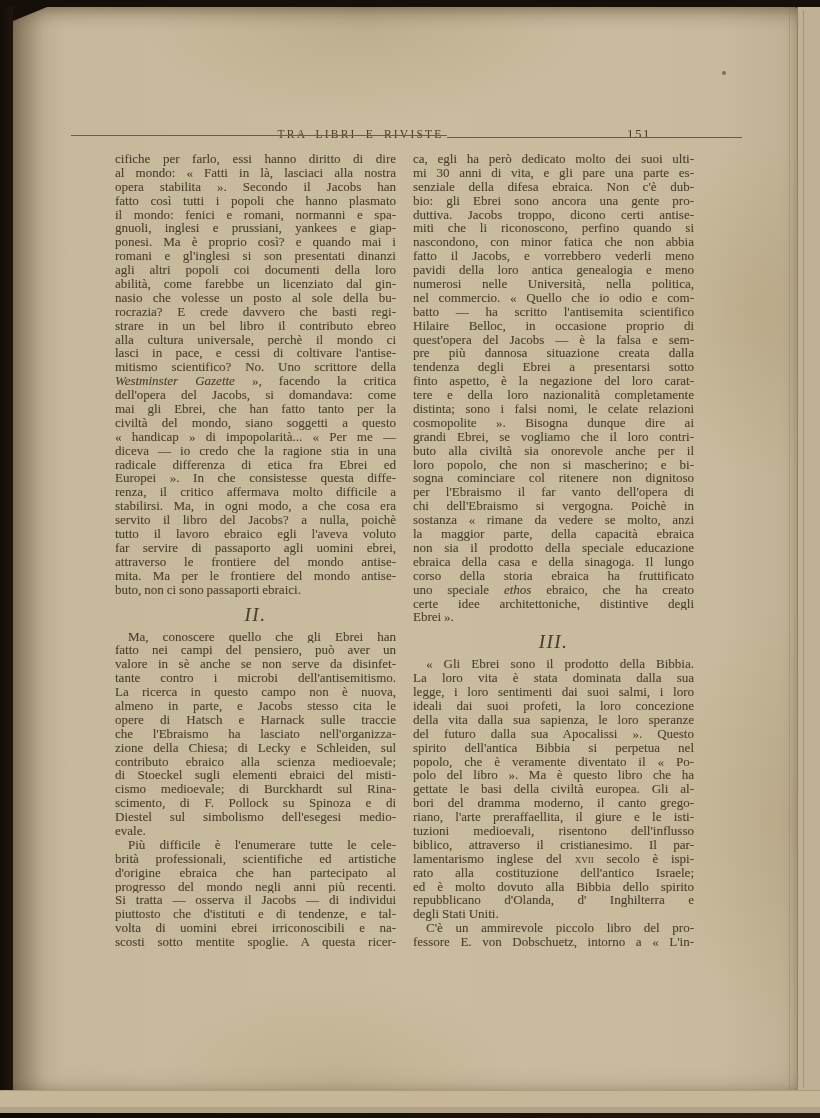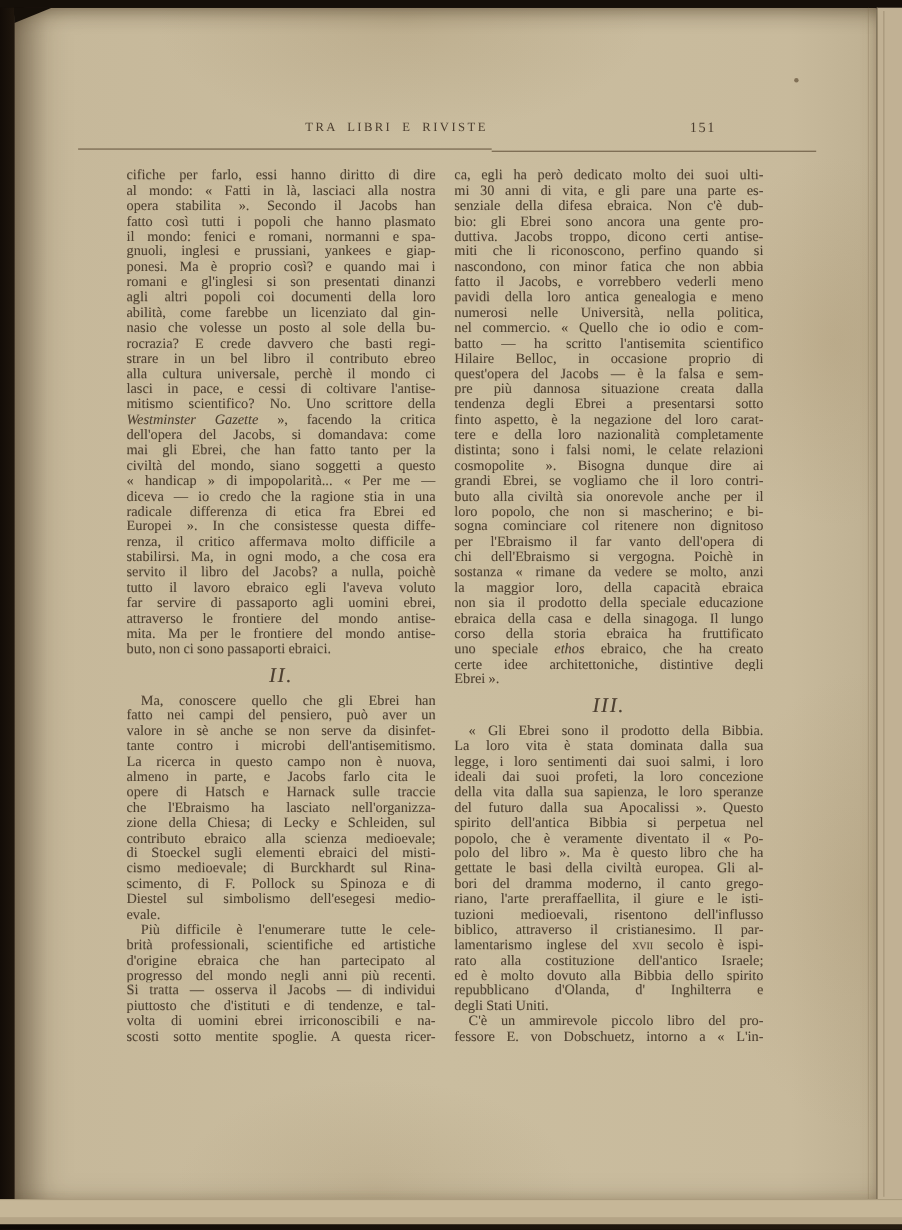--- a/index.html
+++ b/index.html
@@ -33,21 +33,21 @@
       radial-gradient(ellipse 200px 300px at 99% 75%, rgba(164,143,106,.25), transparent 70%),
       linear-gradient(90deg,#b5a78a 0,#c6b89a 30px,#cabd9f 50%,#c8ba9c 90%,#beb092 100%);
     box-shadow:
       inset 30px 0 35px -18px rgba(46,30,14,.50),
       inset 0 14px 18px -12px rgba(46,30,14,.45),
       inset -8px 0 14px -8px rgba(120,100,70,.35),
       inset 0 -8px 14px -10px rgba(120,100,70,.35);
   }
 
   
-  #running-head{position:absolute;left:58px;top:101px;width:579px;height:17px;}
+  #running-head{position:absolute;left:58px;top:119px;width:579px;height:17px;}
   .running-title{
     display:block;text-align:center;font-size:11.5px;line-height:16px;
     letter-spacing:2.2px;word-spacing:4px;color:#4b3d2e;
   }
   .page-number{
     position:absolute;right:-1px;top:0;font-size:13px;line-height:16px;
     letter-spacing:1.5px;color:#4b3d2e;
   }
   .head-rule{position:absolute;height:1px;background:#6d5c45;}
   #head-rule-left{left:58px;top:128px;width:376px;}
@@ -116,21 +116,21 @@
         <div class="ln">far servire di passaporto agli uomini ebrei,</div>
         <div class="ln">attraverso le frontiere del mondo antise-</div>
         <div class="ln">mita. Ma per le frontiere del mondo antise-</div>
         <div class="ln end">buto, non ci sono passaporti ebraici.</div>
         <div class="sec-heading">II.</div>
         <div class="ln ind">Ma, conoscere quello che gli Ebrei han</div>
         <div class="ln">fatto nei campi del pensiero, può aver un</div>
         <div class="ln">valore in sè anche se non serve da disinfet-</div>
         <div class="ln">tante contro i microbi dell'antisemitismo.</div>
         <div class="ln">La ricerca in questo campo non è nuova,</div>
-        <div class="ln">almeno in parte, e Jacobs farlo cita le</div>
+        <div class="ln">almeno in parte, e Jacobs stesso cita le</div>
         <div class="ln">opere di Hatsch e Harnack sulle traccie</div>
         <div class="ln">che l'Ebraismo ha lasciato nell'organizza-</div>
         <div class="ln">zione della Chiesa; di Lecky e Schleiden, sul</div>
         <div class="ln">contributo ebraico alla scienza medioevale;</div>
         <div class="ln">di Stoeckel sugli elementi ebraici del misti-</div>
         <div class="ln">cismo medioevale; di Burckhardt sul Rina-</div>
         <div class="ln">scimento, di F. Pollock su Spinoza e di</div>
         <div class="ln">Diestel sul simbolismo dell'esegesi medio-</div>
         <div class="ln end">evale.</div>
         <div class="ln ind">Più difficile è l'enumerare tutte le cele-</div>
@@ -163,21 +163,21 @@
         <div class="ln">tere e della loro nazionalità completamente</div>
         <div class="ln">distinta; sono i falsi nomi, le celate relazioni</div>
         <div class="ln">cosmopolite ». Bisogna dunque dire ai</div>
         <div class="ln">grandi Ebrei, se vogliamo che il loro contri-</div>
         <div class="ln">buto alla civiltà sia onorevole anche per il</div>
         <div class="ln">loro popolo, che non si mascherino; e bi-</div>
         <div class="ln">sogna cominciare col ritenere non dignitoso</div>
         <div class="ln">per l'Ebraismo il far vanto dell'opera di</div>
         <div class="ln">chi dell'Ebraismo si vergogna. Poichè in</div>
         <div class="ln">sostanza « rimane da vedere se molto, anzi</div>
-        <div class="ln">la maggior loro, della capacità ebraica</div>
+        <div class="ln">la maggior parte, della capacità ebraica</div>
         <div class="ln">non sia il prodotto della speciale educazione</div>
         <div class="ln">ebraica della casa e della sinagoga. Il lungo</div>
         <div class="ln">corso della storia ebraica ha fruttificato</div>
         <div class="ln">uno speciale <i>ethos</i> ebraico, che ha creato</div>
         <div class="ln">certe idee architettoniche, distintive degli</div>
         <div class="ln end">Ebrei ».</div>
         <div class="sec-heading">III.</div>
         <div class="ln ind">« Gli Ebrei sono il prodotto della Bibbia.</div>
         <div class="ln">La loro vita è stata dominata dalla sua</div>
         <div class="ln">legge, i loro sentimenti dai suoi salmi, i loro</div>

